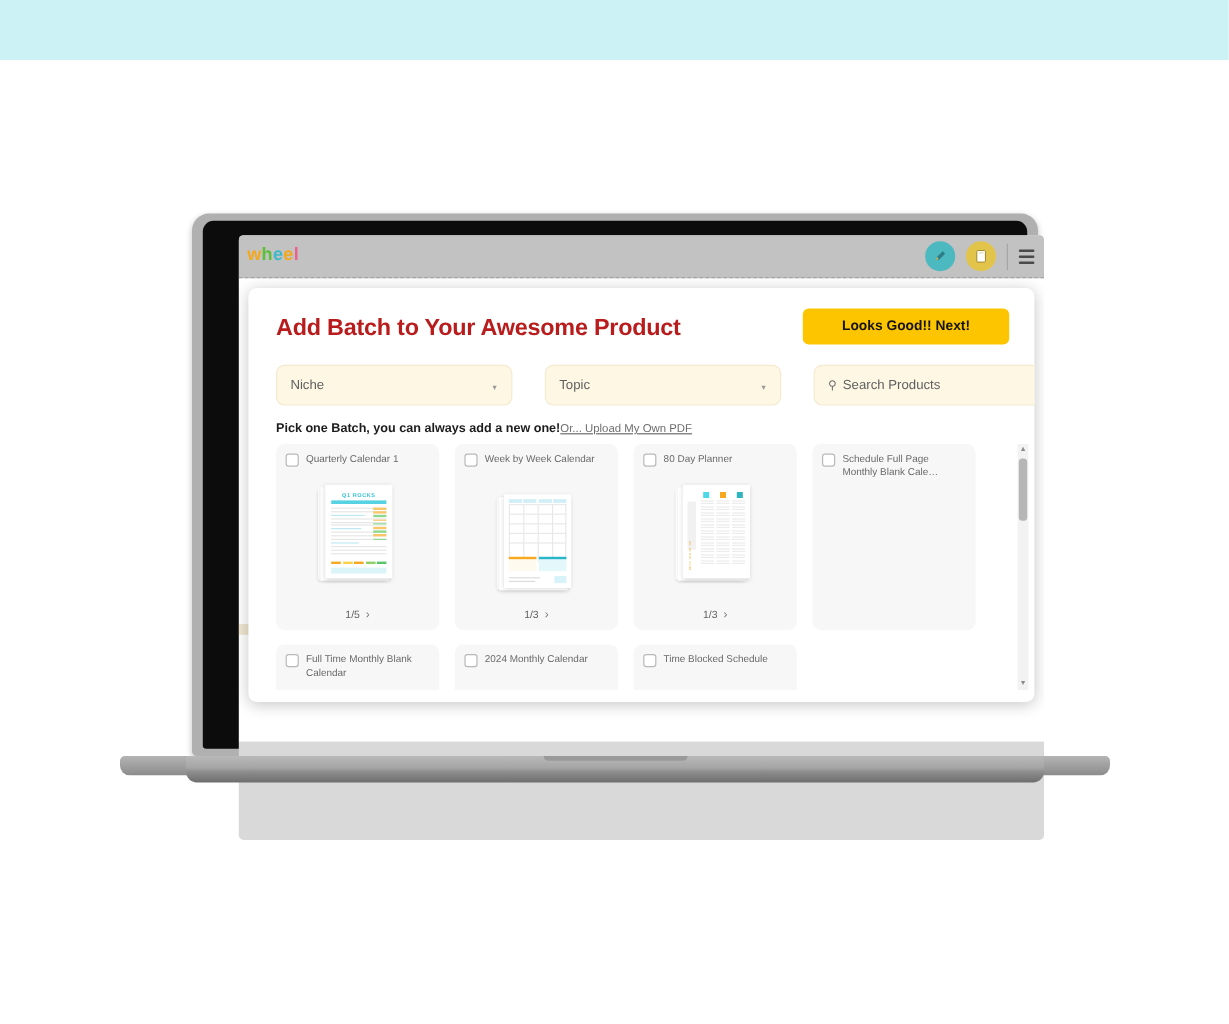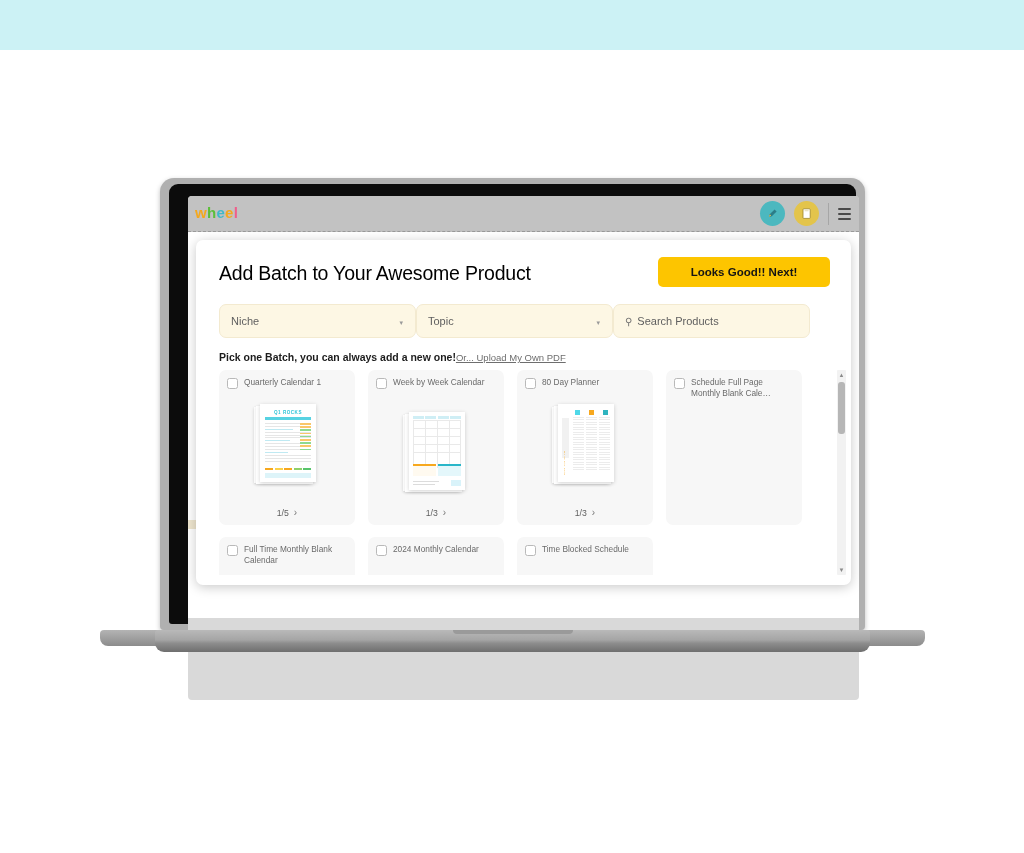--- a/index.html
+++ b/index.html
@@ -25,21 +25,21 @@
     background:#b0b0b0;
     border-radius: 14px 14px 4px 4px;
     box-shadow: 0 2px 5px rgba(0,0,0,.25);
   }
   .lid-inner {
     position:absolute; left:9px; top:6px; width:687px; height:440px;
     background:#0c0c0c;
     border-radius: 9px 9px 3px 3px;
   }
   .screen {
-    position:absolute; left:19px; top:12px; width:671px; height:504px;
+    position:absolute; left:30px; top:12px; width:671px; height:504px;
     background:#d9d9d9;
     border-radius: 4px;
     overflow:hidden;
   }
 
   
   .app-topbar {
     position:absolute; left:0; top:0; width:671px; height:36px;
     background:#c2c2c2;
     border-bottom:1px dashed #9a9a9a;
@@ -84,33 +84,33 @@
   .modal {
     position:absolute; left:8px; top:44px; width:655px; height:345px;
     background:#ffffff;
     border-radius:7px;
     box-shadow:0 2px 12px rgba(0,0,0,.22);
     overflow:hidden;
   }
   .modal-inner { position:relative; padding:18px 20px 0 20px; height:100%; }
 
   .modal-title {
-    font-size:19.5px; font-weight:400; color:#000000; letter-spacing:-.2px;
+    font-size:19.5px; font-weight:700; color:#b91c1c; letter-spacing:-.2px;
     position:absolute; left:23px; top:22px;
   }
   .next-btn {
     position:absolute; right:21px; top:17px;
     background:#fdc500; color:#141414;
     font-size:11.5px; font-weight:700;
     border:none; border-radius:5px;
     padding:9px 0; width:172px; text-align:center;
     cursor:pointer;
   }
 
-  .filters { position:absolute; left:23px; top:64px; display:flex; }
+  .filters { position:absolute; left:23px; top:64px; display:flex; gap:27px; }
   .field {
     background:#fdf7e4; border:1px solid #f3ead0; border-radius:7px;
     height:34px; display:flex; align-items:center; padding:0 11px;
     font-size:11px; color:#5f5f5f; position:relative;
   }
   .field-select { width:197px; }
   .field-search { width:197px; }
   .caret { position:absolute; right:12px; top:14px; color:#9a9a9a; font-size:7px; }
   .srch-ico { margin-right:5px; font-size:10px; color:#6f6f6f; }
 

